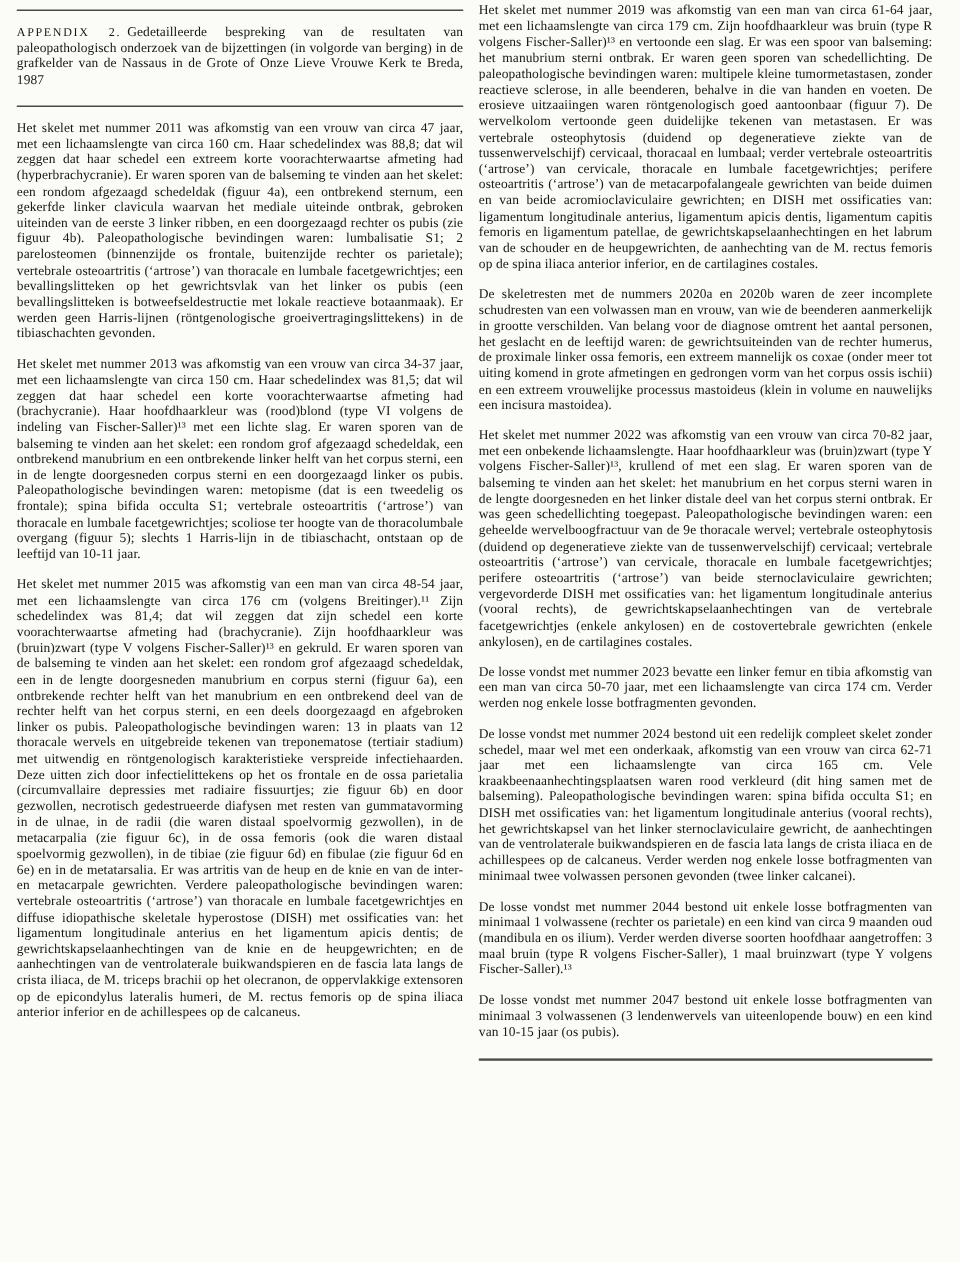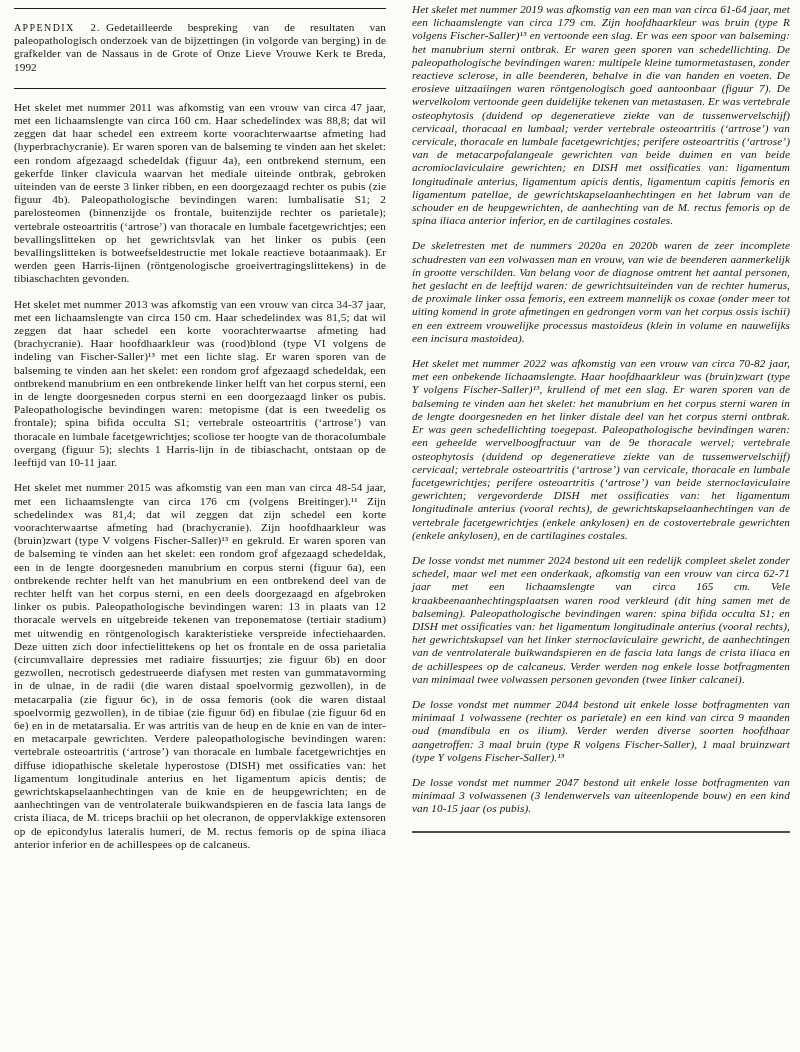--- a/index.html
+++ b/index.html
@@ -25,24 +25,23 @@
     text-align: justify;
     font-size: 11.2px;
     line-height: 13.2px;
     letter-spacing: 0.1px;
   }
   .col-left {
     left: 14px;
     width: 372px;
   }
   .col-right {
-    left: 412px;
+    left: 399px;
     width: 378px;
     top: 3px;
-    font-style: italic;
   }
   .rule {
     border: 0;
     border-top: 1.8px solid #1d1d1d;
     margin: 0;
   }
   .rule-top {
     margin-top: 8px;
   }
   .rule-under-heading {
@@ -67,30 +66,31 @@
     margin-right: 5px;
   }
 </style>
 </head>
 <body>
 
 <div class="page">
 
   <div class="col col-left">
     <hr class="rule rule-top">
-    <p class="heading"><span class="appendix-label">APPENDIX 2.</span><span>Gedetailleerde bespreking van de resultaten van paleopathologisch onderzoek van de bijzettingen (in volgorde van berging) in de grafkelder van de Nassaus in de Grote of Onze Lieve Vrouwe Kerk te Breda, 1992</span></p>
+    <p class="heading"><span class="appendix-label">APPENDIX 2.</span><span>Gedetailleerde bespreking van de resultaten van paleopathologisch onderzoek van de bijzettingen (in volgorde van berging) in de grafkelder van de Nassaus in de Grote of Onze Lieve Vrouwe Kerk te Breda, 1987</span></p>
     <hr class="rule rule-under-heading">
     <p>Het skelet met nummer 2011 was afkomstig van een vrouw van circa 47 jaar, met een lichaamslengte van circa 160 cm. Haar schedelindex was 88,8; dat wil zeggen dat haar schedel een extreem korte voorachterwaartse afmeting had (hyperbrachycranie). Er waren sporen van de balseming te vinden aan het skelet: een rondom afgezaagd schedeldak (figuur 4a), een ontbrekend sternum, een gekerfde linker clavicula waarvan het mediale uiteinde ontbrak, gebroken uiteinden van de eerste 3 linker ribben, en een doorgezaagd rechter os pubis (zie figuur 4b). Paleopathologische bevindingen waren: lumbalisatie S1; 2 parelosteomen (binnenzijde os frontale, buitenzijde rechter os parietale); vertebrale osteoartritis (‘artrose’) van thoracale en lumbale facetgewrichtjes; een bevallingslitteken op het gewrichtsvlak van het linker os pubis (een bevallingslitteken is botweefseldestructie met lokale reactieve botaanmaak). Er werden geen Harris-lijnen (röntgenologische groeivertragingslittekens) in de tibiaschachten gevonden.</p>
     <p>Het skelet met nummer 2013 was afkomstig van een vrouw van circa 34-37 jaar, met een lichaamslengte van circa 150 cm. Haar schedelindex was 81,5; dat wil zeggen dat haar schedel een korte voorachterwaartse afmeting had (brachycranie). Haar hoofdhaarkleur was (rood)blond (type VI volgens de indeling van Fischer-Saller)¹³ met een lichte slag. Er waren sporen van de balseming te vinden aan het skelet: een rondom grof afgezaagd schedeldak, een ontbrekend manubrium en een ontbrekende linker helft van het corpus sterni, een in de lengte doorgesneden corpus sterni en een doorgezaagd linker os pubis. Paleopathologische bevindingen waren: metopisme (dat is een tweedelig os frontale); spina bifida occulta S1; vertebrale osteoartritis (‘artrose’) van thoracale en lumbale facetgewrichtjes; scoliose ter hoogte van de thoracolumbale overgang (figuur 5); slechts 1 Harris-lijn in de tibiaschacht, ontstaan op de leeftijd van 10-11 jaar.</p>
     <p>Het skelet met nummer 2015 was afkomstig van een man van circa 48-54 jaar, met een lichaamslengte van circa 176 cm (volgens Breitinger).¹¹ Zijn schedelindex was 81,4; dat wil zeggen dat zijn schedel een korte voorachterwaartse afmeting had (brachycranie). Zijn hoofdhaarkleur was (bruin)zwart (type V volgens Fischer-Saller)¹³ en gekruld. Er waren sporen van de balseming te vinden aan het skelet: een rondom grof afgezaagd schedeldak, een in de lengte doorgesneden manubrium en corpus sterni (figuur 6a), een ontbrekende rechter helft van het manubrium en een ontbrekend deel van de rechter helft van het corpus sterni, en een deels doorgezaagd en afgebroken linker os pubis. Paleopathologische bevindingen waren: 13 in plaats van 12 thoracale wervels en uitgebreide tekenen van treponematose (tertiair stadium) met uitwendig en röntgenologisch karakteristieke verspreide infectiehaarden. Deze uitten zich door infectielittekens op het os frontale en de ossa parietalia (circumvallaire depressies met radiaire fissuurtjes; zie figuur 6b) en door gezwollen, necrotisch gedestrueerde diafysen met resten van gummatavorming in de ulnae, in de radii (die waren distaal spoelvormig gezwollen), in de metacarpalia (zie figuur 6c), in de ossa femoris (ook die waren distaal spoelvormig gezwollen), in de tibiae (zie figuur 6d) en fibulae (zie figuur 6d en 6e) en in de metatarsalia. Er was artritis van de heup en de knie en van de inter- en metacarpale gewrichten. Verdere paleopathologische bevindingen waren: vertebrale osteoartritis (‘artrose’) van thoracale en lumbale facetgewrichtjes en diffuse idiopathische skeletale hyperostose (DISH) met ossificaties van: het ligamentum longitudinale anterius en het ligamentum apicis dentis; de gewrichtskapselaanhechtingen van de knie en de heupgewrichten; en de aanhechtingen van de ventrolaterale buikwandspieren en de fascia lata langs de crista iliaca, de M. triceps brachii op het olecranon, de oppervlakkige extensoren op de epicondylus lateralis humeri, de M. rectus femoris op de spina iliaca anterior inferior en de achillespees op de calcaneus.</p>
   </div>
 
   <div class="col col-right">
     <p>Het skelet met nummer 2019 was afkomstig van een man van circa 61-64 jaar, met een lichaamslengte van circa 179 cm. Zijn hoofdhaarkleur was bruin (type R volgens Fischer-Saller)¹³ en vertoonde een slag. Er was een spoor van balseming: het manubrium sterni ontbrak. Er waren geen sporen van schedellichting. De paleopathologische bevindingen waren: multipele kleine tumormetastasen, zonder reactieve sclerose, in alle beenderen, behalve in die van handen en voeten. De erosieve uitzaaiingen waren röntgenologisch goed aantoonbaar (figuur 7). De wervelkolom vertoonde geen duidelijke tekenen van metastasen. Er was vertebrale osteophytosis (duidend op degeneratieve ziekte van de tussenwervelschijf) cervicaal, thoracaal en lumbaal; verder vertebrale osteoartritis (‘artrose’) van cervicale, thoracale en lumbale facetgewrichtjes; perifere osteoartritis (‘artrose’) van de metacarpofalangeale gewrichten van beide duimen en van beide acromioclaviculaire gewrichten; en DISH met ossificaties van: ligamentum longitudinale anterius, ligamentum apicis dentis, ligamentum capitis femoris en ligamentum patellae, de gewrichtskapselaanhechtingen en het labrum van de schouder en de heupgewrichten, de aanhechting van de M. rectus femoris op de spina iliaca anterior inferior, en de cartilagines costales.</p>
     <p>De skeletresten met de nummers 2020a en 2020b waren de zeer incomplete schudresten van een volwassen man en vrouw, van wie de beenderen aanmerkelijk in grootte verschilden. Van belang voor de diagnose omtrent het aantal personen, het geslacht en de leeftijd waren: de gewrichtsuiteinden van de rechter humerus, de proximale linker ossa femoris, een extreem mannelijk os coxae (onder meer tot uiting komend in grote afmetingen en gedrongen vorm van het corpus ossis ischii) en een extreem vrouwelijke processus mastoideus (klein in volume en nauwelijks een incisura mastoidea).</p>
     <p>Het skelet met nummer 2022 was afkomstig van een vrouw van circa 70-82 jaar, met een onbekende lichaamslengte. Haar hoofdhaarkleur was (bruin)zwart (type Y volgens Fischer-Saller)¹³, krullend of met een slag. Er waren sporen van de balseming te vinden aan het skelet: het manubrium en het corpus sterni waren in de lengte doorgesneden en het linker distale deel van het corpus sterni ontbrak. Er was geen schedellichting toegepast. Paleopathologische bevindingen waren: een geheelde wervelboogfractuur van de 9e thoracale wervel; vertebrale osteophytosis (duidend op degeneratieve ziekte van de tussenwervelschijf) cervicaal; vertebrale osteoartritis (‘artrose’) van cervicale, thoracale en lumbale facetgewrichtjes; perifere osteoartritis (‘artrose’) van beide sternoclaviculaire gewrichten; vergevorderde DISH met ossificaties van: het ligamentum longitudinale anterius (vooral rechts), de gewrichtskapselaanhechtingen van de vertebrale facetgewrichtjes (enkele ankylosen) en de costovertebrale gewrichten (enkele ankylosen), en de cartilagines costales.</p>
+    <p>De losse vondst met nummer 2023 bevatte een linker femur en tibia afkomstig van een man van circa 50-70 jaar, met een lichaamslengte van circa 174 cm. Verder werden nog enkele losse botfragmenten gevonden.</p>
     <p>De losse vondst met nummer 2024 bestond uit een redelijk compleet skelet zonder schedel, maar wel met een onderkaak, afkomstig van een vrouw van circa 62-71 jaar met een lichaamslengte van circa 165 cm. Vele kraakbeenaanhechtingsplaatsen waren rood verkleurd (dit hing samen met de balseming). Paleopathologische bevindingen waren: spina bifida occulta S1; en DISH met ossificaties van: het ligamentum longitudinale anterius (vooral rechts), het gewrichtskapsel van het linker sternoclaviculaire gewricht, de aanhechtingen van de ventrolaterale buikwandspieren en de fascia lata langs de crista iliaca en de achillespees op de calcaneus. Verder werden nog enkele losse botfragmenten van minimaal twee volwassen personen gevonden (twee linker calcanei).</p>
     <p>De losse vondst met nummer 2044 bestond uit enkele losse botfragmenten van minimaal 1 volwassene (rechter os parietale) en een kind van circa 9 maanden oud (mandibula en os ilium). Verder werden diverse soorten hoofdhaar aangetroffen: 3 maal bruin (type R volgens Fischer-Saller), 1 maal bruinzwart (type Y volgens Fischer-Saller).¹³</p>
     <p>De losse vondst met nummer 2047 bestond uit enkele losse botfragmenten van minimaal 3 volwassenen (3 lendenwervels van uiteenlopende bouw) en een kind van 10-15 jaar (os pubis).</p>
     <hr class="rule rule-bottom">
   </div>
 
 </div>
 
 </body></html>

